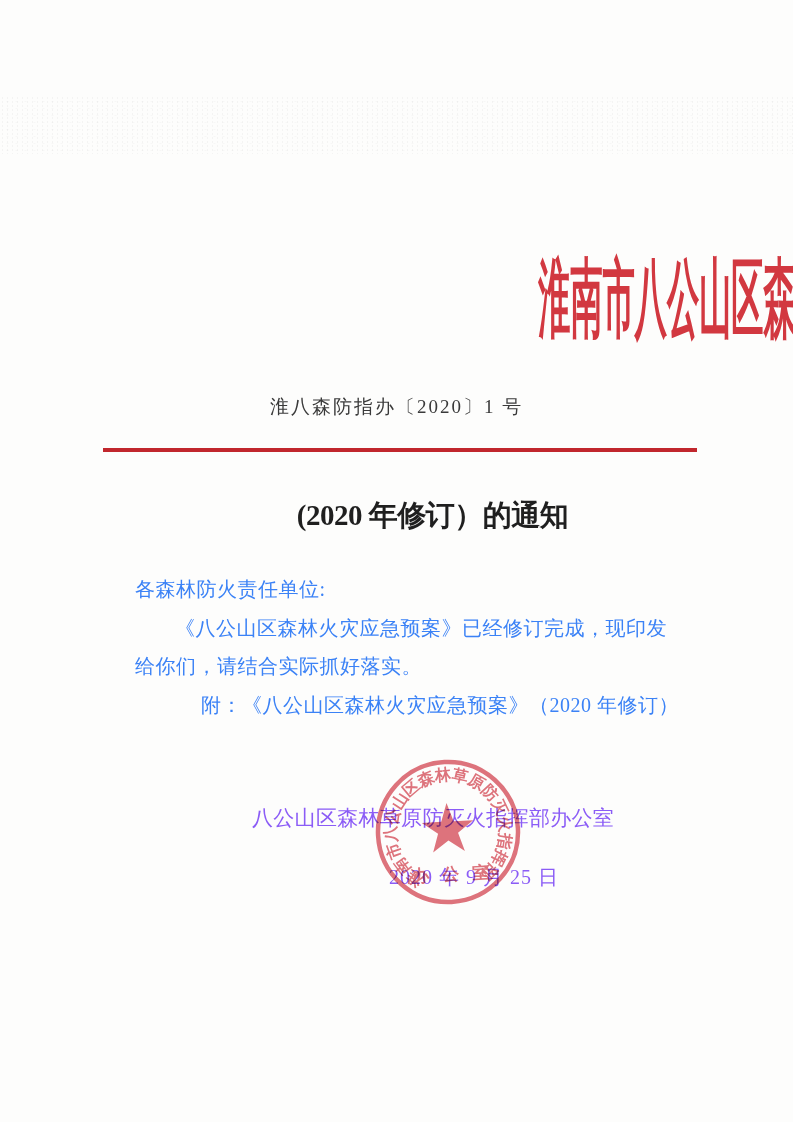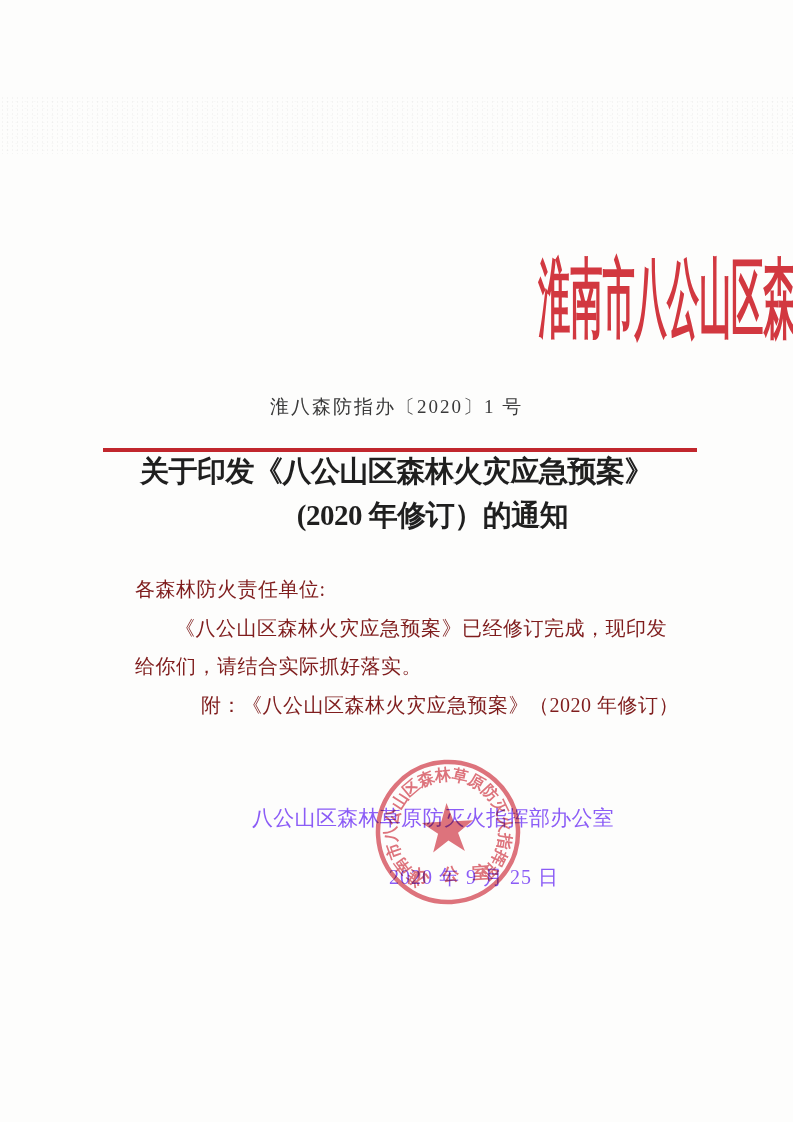--- a/index.html
+++ b/index.html
@@ -72,21 +72,21 @@
     letter-spacing: -0.5px;
     color: #1f1f1f;
     white-space: nowrap;
   }
   .notice-title.line1 { top: 452px; }
   .notice-title.line2 { top: 496px; margin-left: 36px; }
   .body-block {
     position: absolute;
     top: 570px; left: 135px; width: 545px;
     font-size: 20px;
-    color: #7f1d1d;
+    color: #3b82f6;
   }
   .body-line {
     height: 38.5px;
     line-height: 38.5px;
     white-space: nowrap;
     letter-spacing: 0.5px;
   }
   .body-line.indent-2 { padding-left: 40px; }
   .body-line.indent-attach { padding-left: 66px; font-family: Liberation Serif, serif; }
   .signature-org {
@@ -124,21 +124,20 @@
   <div class="scan-band"></div>
 
   <div class="org-title-wrap">
     <div class="org-title">淮南市八公山区森林草原防灭火指挥部办公室</div>
   </div>
 
   <div class="doc-number">淮八森防指办〔2020〕1 号</div>
 
   <div class="red-rule"></div>
 
-  <div class="notice-title line1">关于印发《八公山区森林火灾应急预案》</div>
   <div class="notice-title line2">(2020 年修订）的通知</div>
 
   <div class="body-block">
     <div class="body-line">各森林防火责任单位:</div>
     <div class="body-line indent-2">《八公山区森林火灾应急预案》已经修订完成，现印发</div>
     <div class="body-line">给你们，请结合实际抓好落实。</div>
     <div class="body-line indent-attach">附：《八公山区森林火灾应急预案》（2020 年修订）</div>
   </div>
 
   <div class="signature-org">八公山区森林草原防灭火指挥部办公室</div>

